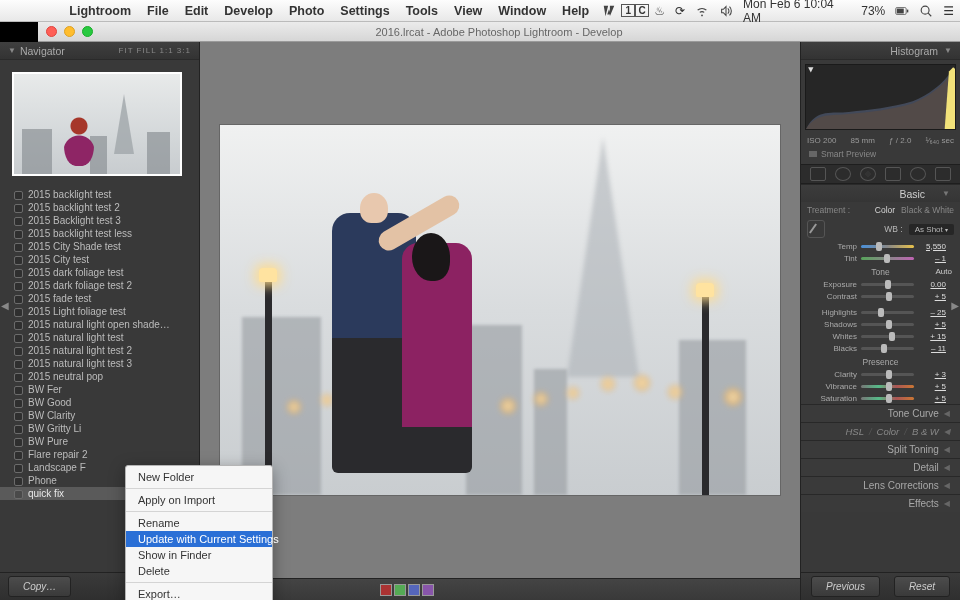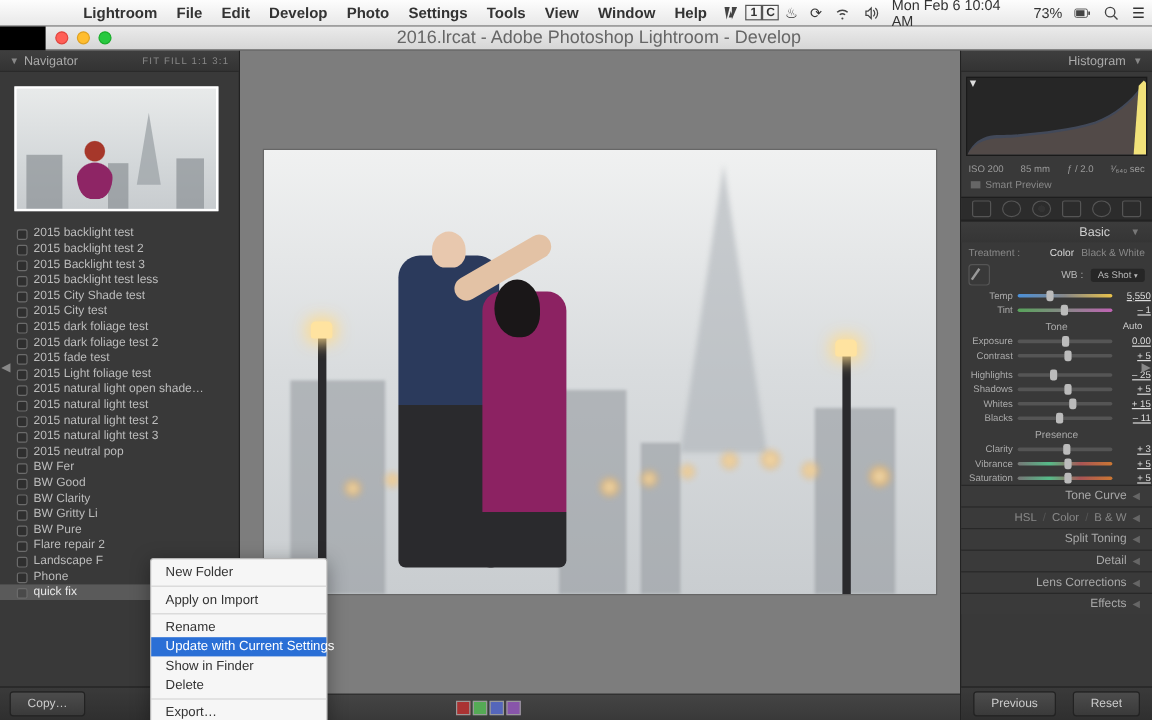--- a/index.html
+++ b/index.html
@@ -8,21 +8,21 @@
 
 .mac-menubar { height: 22px; background: linear-gradient(#fdfdfd,#e8e8e8); display: flex; align-items: center; font-size: 12.5px; color: #333; border-bottom: 1px solid #bbb; padding-left: 38px; }
 .mac-menubar .apple { width: 24px; text-align: center; font-size: 13px; }
 .mac-menubar .app-name { font-weight: 600; padding: 0 8px; }
 .mac-menubar .menu { padding: 0 8px; font-weight: bold; }
 .mac-menubar .spacer { flex: 1; }
 .mac-menubar .sys { padding: 0 5px; display: flex; align-items: center; font-size: 12px; }
 .mac-menubar .sys svg { width: 14px; height: 14px; }
 
 
-.win-titlebar { height: 20px; background: linear-gradient(#ebebeb,#d6d6d6); border-bottom: 1px solid #9a9a9a; display: flex; align-items: center; justify-content: center; font-size: 15px; color: #666; position: relative; margin-left: 38px; }
+.win-titlebar { height: 20px; background: linear-gradient(#ebebeb,#d6d6d6); border-bottom: 1px solid #9a9a9a; display: flex; align-items: center; justify-content: center; font-size: 11px; color: #666; position: relative; margin-left: 38px; }
 .traffic { position: absolute; left: 8px; top: 4px; display: flex; gap: 7px; }
 .traffic span { width: 11px; height: 11px; border-radius: 50%; }
 .traffic .r { background: #ff5f57; border: 0.5px solid #e0443e; }
 .traffic .y { background: #ffbd2e; border: 0.5px solid #dea123; }
 .traffic .g { background: #28c940; border: 0.5px solid #1aad2b; }
 
 
 .app { display: flex; height: 558px; background: #4a4a4a; }
 .midcol { flex: 1; display: flex; flex-direction: column; background: #7d7d7d; position: relative; }
 .left { width: 200px; background: #393939; display: flex; flex-direction: column; border-right: 1px solid #222; }
@@ -38,21 +38,21 @@
 .nav-thumb .rect { position: absolute; background: rgba(140,145,150,.7); }
 .nav-thumb .ppl { position: absolute; left: 30%; bottom: 8%; width: 30px; height: 50px; background: radial-gradient(circle at 50% 20%, #a6372a 0 8px, transparent 9px), radial-gradient(circle at 50% 70%, #8e2565 0 15px, transparent 16px); border-radius: 40%; }
 
 .preset-list { flex: 1; overflow: hidden; font-size: 10px; color: #bcbcbc; position: relative; }
 .preset-item { height: 13px; display: flex; align-items: center; padding-left: 28px; position: relative; white-space: nowrap; overflow: hidden; }
 .preset-item::before { content: ""; position: absolute; left: 14px; top: 3px; width: 7px; height: 7px; border: 1px solid #6b6b6b; border-radius: 2px; background: #2f2f2f; }
 .preset-item.sel { background: #5a5a5a; color: #e8e8e8; }
 .preset-item.sel::before { background: #4a4a4a; }
 
 .left-bottom { height: 28px; background: linear-gradient(#3a3a3a,#2f2f2f); display: flex; align-items: center; padding: 0 8px; gap: 8px; border-top: 1px solid #222; }
-.bbtn { background: linear-gradient(#4c4c4c,#3a3a3a); color: #ccc; font-size: 10px; padding: 4px 14px; border: 1px solid #222; border-radius: 3px; }
+.bbtn { background: linear-gradient(#4c4c4c,#3a3a3a); color: #ccc; font-size: 10px; padding: 4px 14px; border: 1px solid #222; border-radius: 3px; font-style: italic; }
 
 
 .canvas-area { flex: 1; display: flex; align-items: center; justify-content: center; }
 .photo { width: 560px; height: 370px; background: #dfe2e4; position: relative; overflow: hidden; box-shadow: 0 0 0 1px #666; }
 .photo .sky2 { position: absolute; inset: 0; background: linear-gradient(#f0f1f1,#d9dcde 50%,#c9cdd0); }
 .photo .pyr2 { position: absolute; left: 62%; bottom: 32%; width: 0; height: 0; border-left: 36px solid transparent; border-right: 36px solid transparent; border-bottom: 240px solid rgba(170,175,180,.55); filter: blur(2px); }
 .photo .bld { position: absolute; background: rgba(150,155,160,.6); filter: blur(1.5px); }
 .photo .couple { position: absolute; left: 20%; bottom: 6%; width: 160px; height: 290px; }
 .photo .couple .m { position: absolute; left: 0; bottom: 0; width: 84px; height: 260px; background: linear-gradient(#2b3a5c 0 48%, #2a2a2d 48% 100%); border-radius: 18px 18px 6px 6px; }
 .photo .couple .m::before { content: ""; position: absolute; top: -20px; left: 28px; width: 28px; height: 30px; background: #e8c8ae; border-radius: 50% 50% 40% 40%; }
@@ -79,32 +79,32 @@
 
 .section-head { height: 18px; display: flex; align-items: center; justify-content: flex-end; padding: 0 10px 0 0; font-size: 10.5px; color: #cfcfcf; border-top: 1px solid #2a2a2a; background: linear-gradient(#3c3c3c,#353535); gap: 17px; }
 .section-head .tri { color: #777; font-size: 8px; }
 .treatment { display: flex; align-items: center; padding: 3px 6px; font-size: 8.5px; color: #888; gap: 6px; }
 .treatment .tr-opt { color: #d6d6d6; }
 .wb-row { display: flex; align-items: center; justify-content: flex-end; padding: 2px 6px; font-size: 8.5px; gap: 6px; }
 .wb-row .pick { background: #262626; padding: 1px 6px; border-radius: 2px; font-size: 8px; }
 .wb-row .eyedrop { width: 18px; height: 18px; border: 1px solid #555; border-radius: 3px; margin-right: auto; position: relative; }
 .wb-row .eyedrop::after { content: ""; position: absolute; left: 4px; top: 2px; width: 2px; height: 11px; background: #999; transform: rotate(35deg); }
 
-.slider-row { display: flex; align-items: center; height: 12px; padding: 0 1px; gap: 4px; }
+.slider-row { display: flex; align-items: center; height: 12px; padding: 0 14px; gap: 4px; }
 .slider-row .sl-label { width: 42px; text-align: right; font-size: 8px; color: #aaa; }
 .slider-row .sl-track { flex: 1; height: 3px; background: linear-gradient(90deg,#4a6,#888,#a55); border-radius: 2px; position: relative; }
 .slider-row .sl-track.mono { background: #555; }
 .slider-row .sl-knob { position: absolute; top: -3px; width: 6px; height: 9px; background: #bbb; border-radius: 2px; left: 50%; transform: translateX(-50%); }
 .slider-row .sl-val { width: 28px; text-align: right; font-size: 8px; color: #ddd; text-decoration: underline; }
 .subhead { text-align: center; font-size: 8.5px; color: #aaa; padding: 3px 0 1px; position: relative; }
 .subhead .auto { position: absolute; right: 8px; color: #ccc; font-size: 8px; }
 
 .collapsed-sec { height: 18px; border-top: 1px solid #282828; background: #3a3a3a; display: flex; align-items: center; justify-content: flex-end; padding-right: 10px; font-size: 10px; color: #a8a8a8; gap: 5px; }
 .collapsed-sec .tri { color: #666; font-size: 8px; }
-.collapsed-sec.hsl { color: #888; font-size: 9.5px; }
+.collapsed-sec.hsl { color: #888; font-size: 9.5px; font-style: italic; }
 .collapsed-sec.hsl span.sep { color: #555; }
 
 .right-bottom { margin-top: auto; height: 28px; background: linear-gradient(#3a3a3a,#2f2f2f); display: flex; align-items: center; justify-content: space-around; padding: 0 6px; gap: 6px; border-top: 1px solid #222; }
 
 
 .ctx { position: absolute; left: 125px; top: 465px; width: 148px; background: #f6f6f6; border: 1px solid #b5b5b5; border-radius: 3px; box-shadow: 0 4px 16px rgba(0,0,0,.35); font-size: 11px; color: #333; padding: 3px 0; z-index: 50; }
 .ctx .ci { padding: 2px 12px; white-space: nowrap; }
 .ctx .ci.hl { background: #2a6fd6; color: #fff; }
 .ctx hr { border: none; border-top: 1px solid #d4d4d4; margin: 3px 0; }
 

